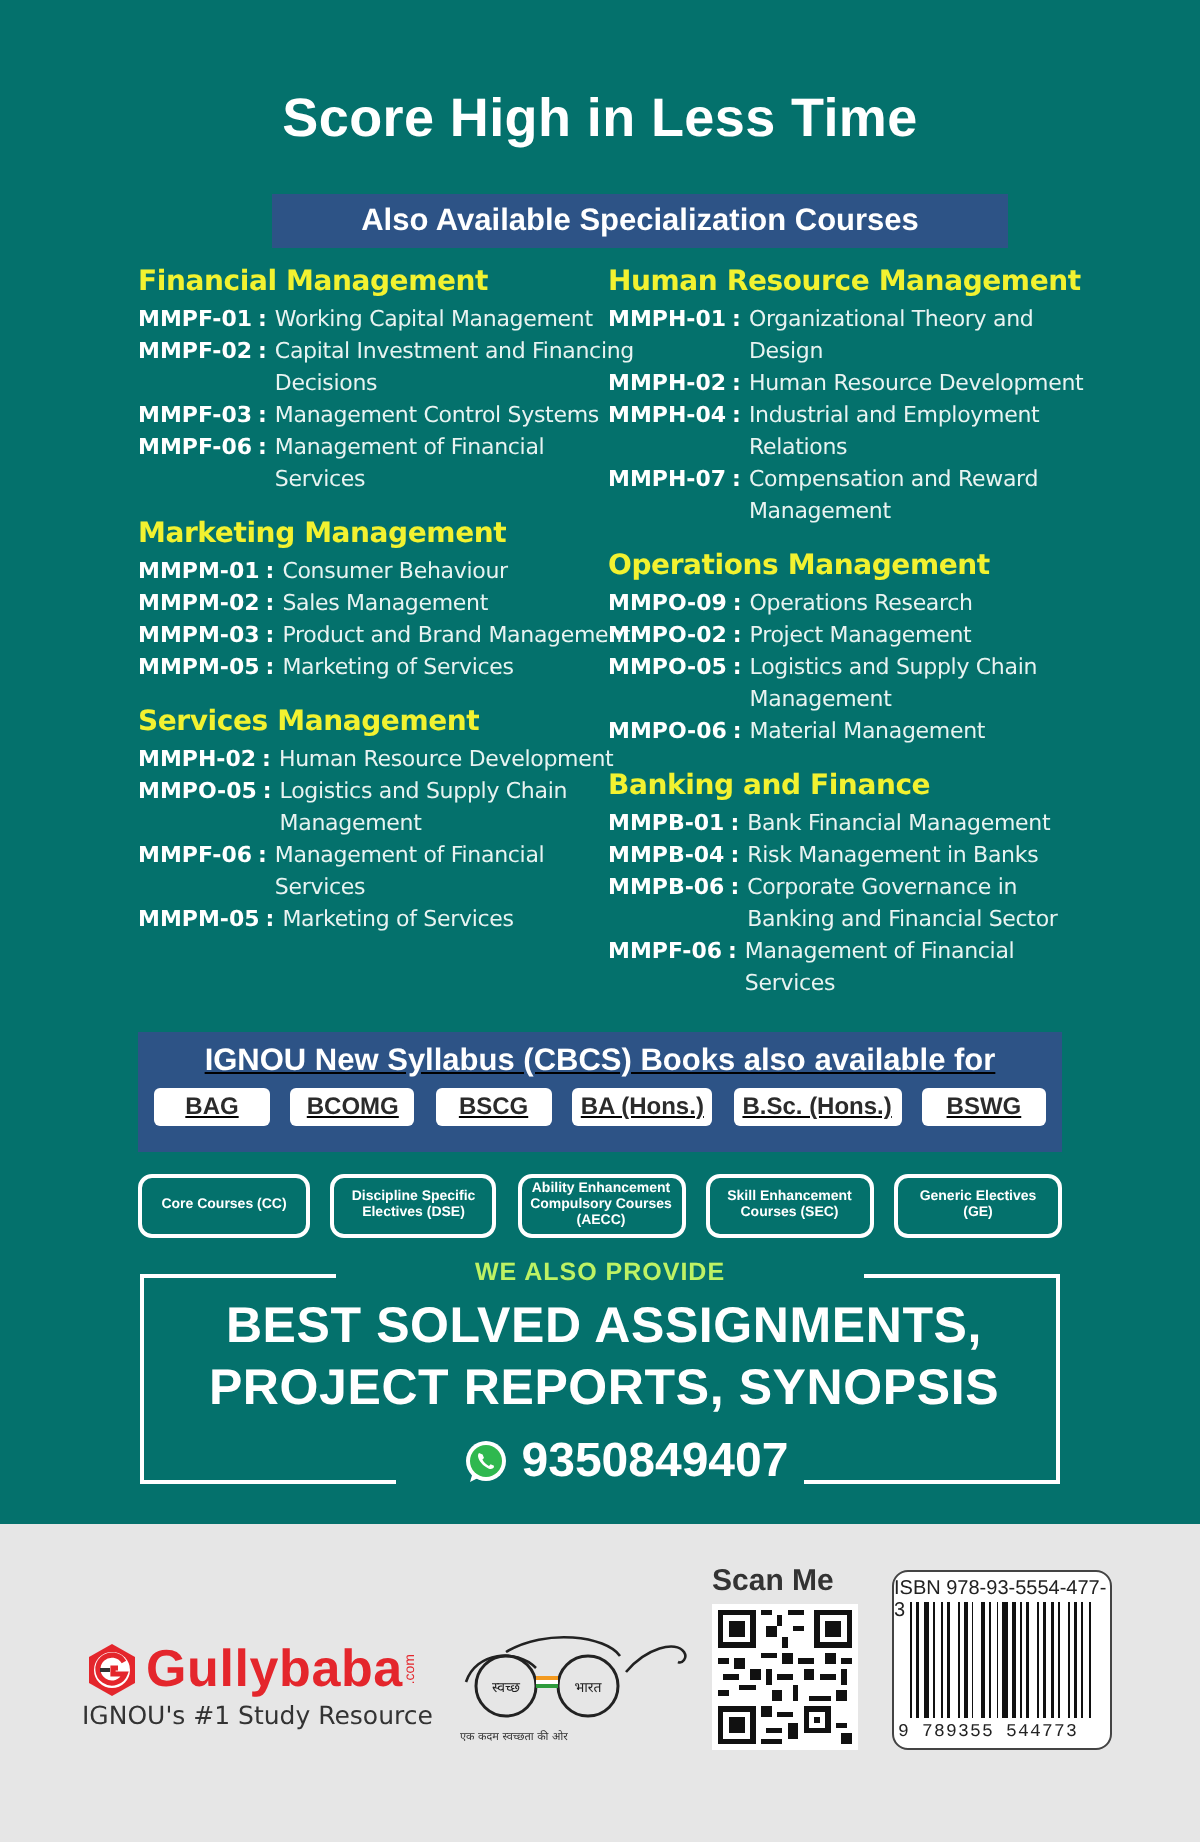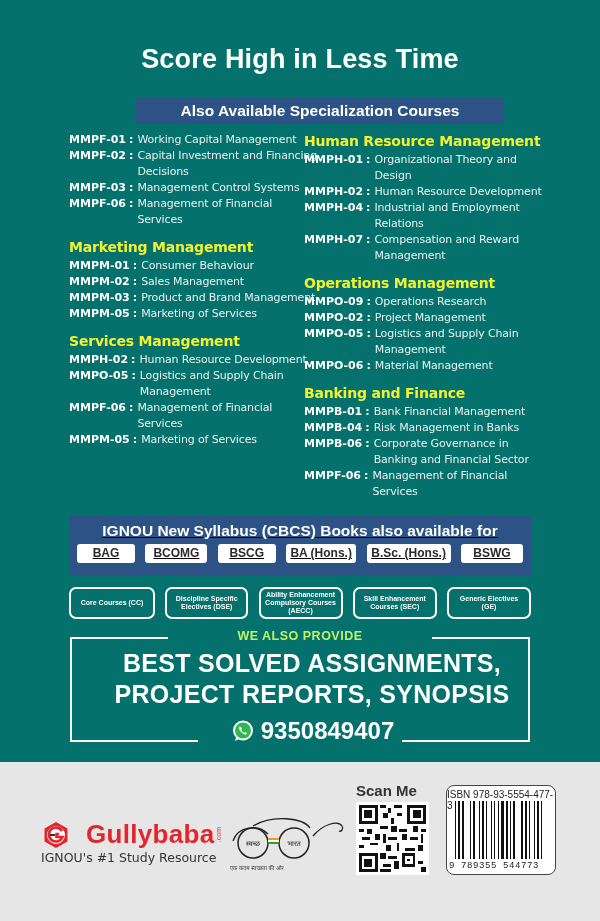--- a/index.html
+++ b/index.html
@@ -36,51 +36,52 @@
           justify-content: center; text-align: center; color: #fff; font-family: "Liberation Sans", sans-serif;
           font-weight: bold; font-size: 7px; line-height: 8px; padding: 0 3px; }
 
   .provide { position: absolute; top: 637px; left: 70px; width: 460px; height: 105px; border: 2px solid #fff; border-top: none; border-bottom: none; }
   .provide .topline-l { position: absolute; top: 0; left: -2px; width: 98px; height: 2px; background: #fff; }
   .provide .topline-r { position: absolute; top: 0; right: -2px; width: 98px; height: 2px; background: #fff; }
   .provide .botline-l { position: absolute; bottom: 0; left: -2px; width: 128px; height: 2px; background: #fff; }
   .provide .botline-r { position: absolute; bottom: 0; right: -2px; width: 128px; height: 2px; background: #fff; }
   .provide-label { position: absolute; top: -8px; left: 0; width: 456px; text-align: center; color: #bef264;
                    font-family: "Liberation Sans", sans-serif; font-weight: bold; font-size: 12.5px; letter-spacing: 0.5px; }
-  .provide-line { position: absolute; left: 12px; width: 456px; text-align: center; color: #fff;
+  .provide-line { position: absolute; left: 2px; width: 456px; text-align: center; color: #fff;
                   font-family: "Liberation Sans", sans-serif; font-weight: bold; font-size: 25px; letter-spacing: 0.3px; }
   .provide-line.l1 { top: 12px; }
   .provide-line.l2 { top: 43px; }
   .phone { position: absolute; top: 80px; left: 0; width: 456px; display: flex; justify-content: center; align-items: center; padding-left: 25px; }
   .phone-num { color: #fff; font-family: "Liberation Sans", sans-serif; font-weight: bold; font-size: 24px; margin-left: 6px; }
   .wa-icon { width: 24px; height: 24px; }
 
   .footer { position: absolute; top: 762px; left: 0; width: 600px; height: 159px; background: #e6e6e6; }
   .logo { position: absolute; left: 42px; top: 57px; display: flex; align-items: center; }
   .logo-g { width: 28px; height: 28px; }
-  .logo-text { color: #e4262c; font-family: "Liberation Sans", sans-serif; font-weight: bold; font-size: 26px; margin-left: 16px; letter-spacing: 0.3px; }
+  .logo-text { color: #e4262c; font-family: "Liberation Sans", sans-serif; font-weight: bold; font-size: 26px; margin-left: 3px; letter-spacing: 0.3px; }
   .logo-com { color: #e4262c; font-size: 7px; writing-mode: vertical-rl; transform: rotate(180deg); margin-left: 1px; font-family: "Liberation Sans", sans-serif; }
   .tagline { position: absolute; left: 41px; top: 88px; color: #333; font-family: "DejaVu Sans", sans-serif; font-size: 12.5px; }
   .swachh { position: absolute; left: 228px; top: 52px; width: 118px; height: 60px; }
   .scan-label { position: absolute; left: 356px; top: 20px; color: #333; font-family: "Liberation Sans", sans-serif; font-weight: bold; font-size: 15px; }
   .qr { position: absolute; left: 356px; top: 40px; width: 73px; height: 73px; background: #fff; padding: 3px; }
   .isbn { position: absolute; left: 446px; top: 23px; width: 110px; height: 90px; border: 1.5px solid #444; border-radius: 8px; background: #fff; overflow: hidden; }
   .isbn-top { font-family: "Liberation Sans", sans-serif; font-size: 10px; color: #222; margin-top: 3px; }
   .isbn-bars { position: absolute; left: 8px; top: 15px; width: 94px; height: 58px; }
   .isbn-num { position: absolute; left: 2px; bottom: 3px; font-family: "Liberation Mono", monospace; font-size: 9px; color: #222; letter-spacing: 0.6px; }
 </style>
 </head>
 <body>
 
 <div class="cover">
   <div class="title">Score High in Less Time</div>
   <div class="subbanner">Also Available Specialization Courses</div>
 
   <div class="col left" id="col-left">
       <div class="section">
+        <div class="sec-title">Financial Management</div>
         <div class="course">
           <span class="code">MMPF-01</span>
           <span class="sep">:</span>
           <span class="name">Working Capital Management</span>
         </div>
         <div class="course">
           <span class="code">MMPF-02</span>
           <span class="sep">:</span>
           <span class="name">Capital Investment and Financing Decisions</span>
         </div>

